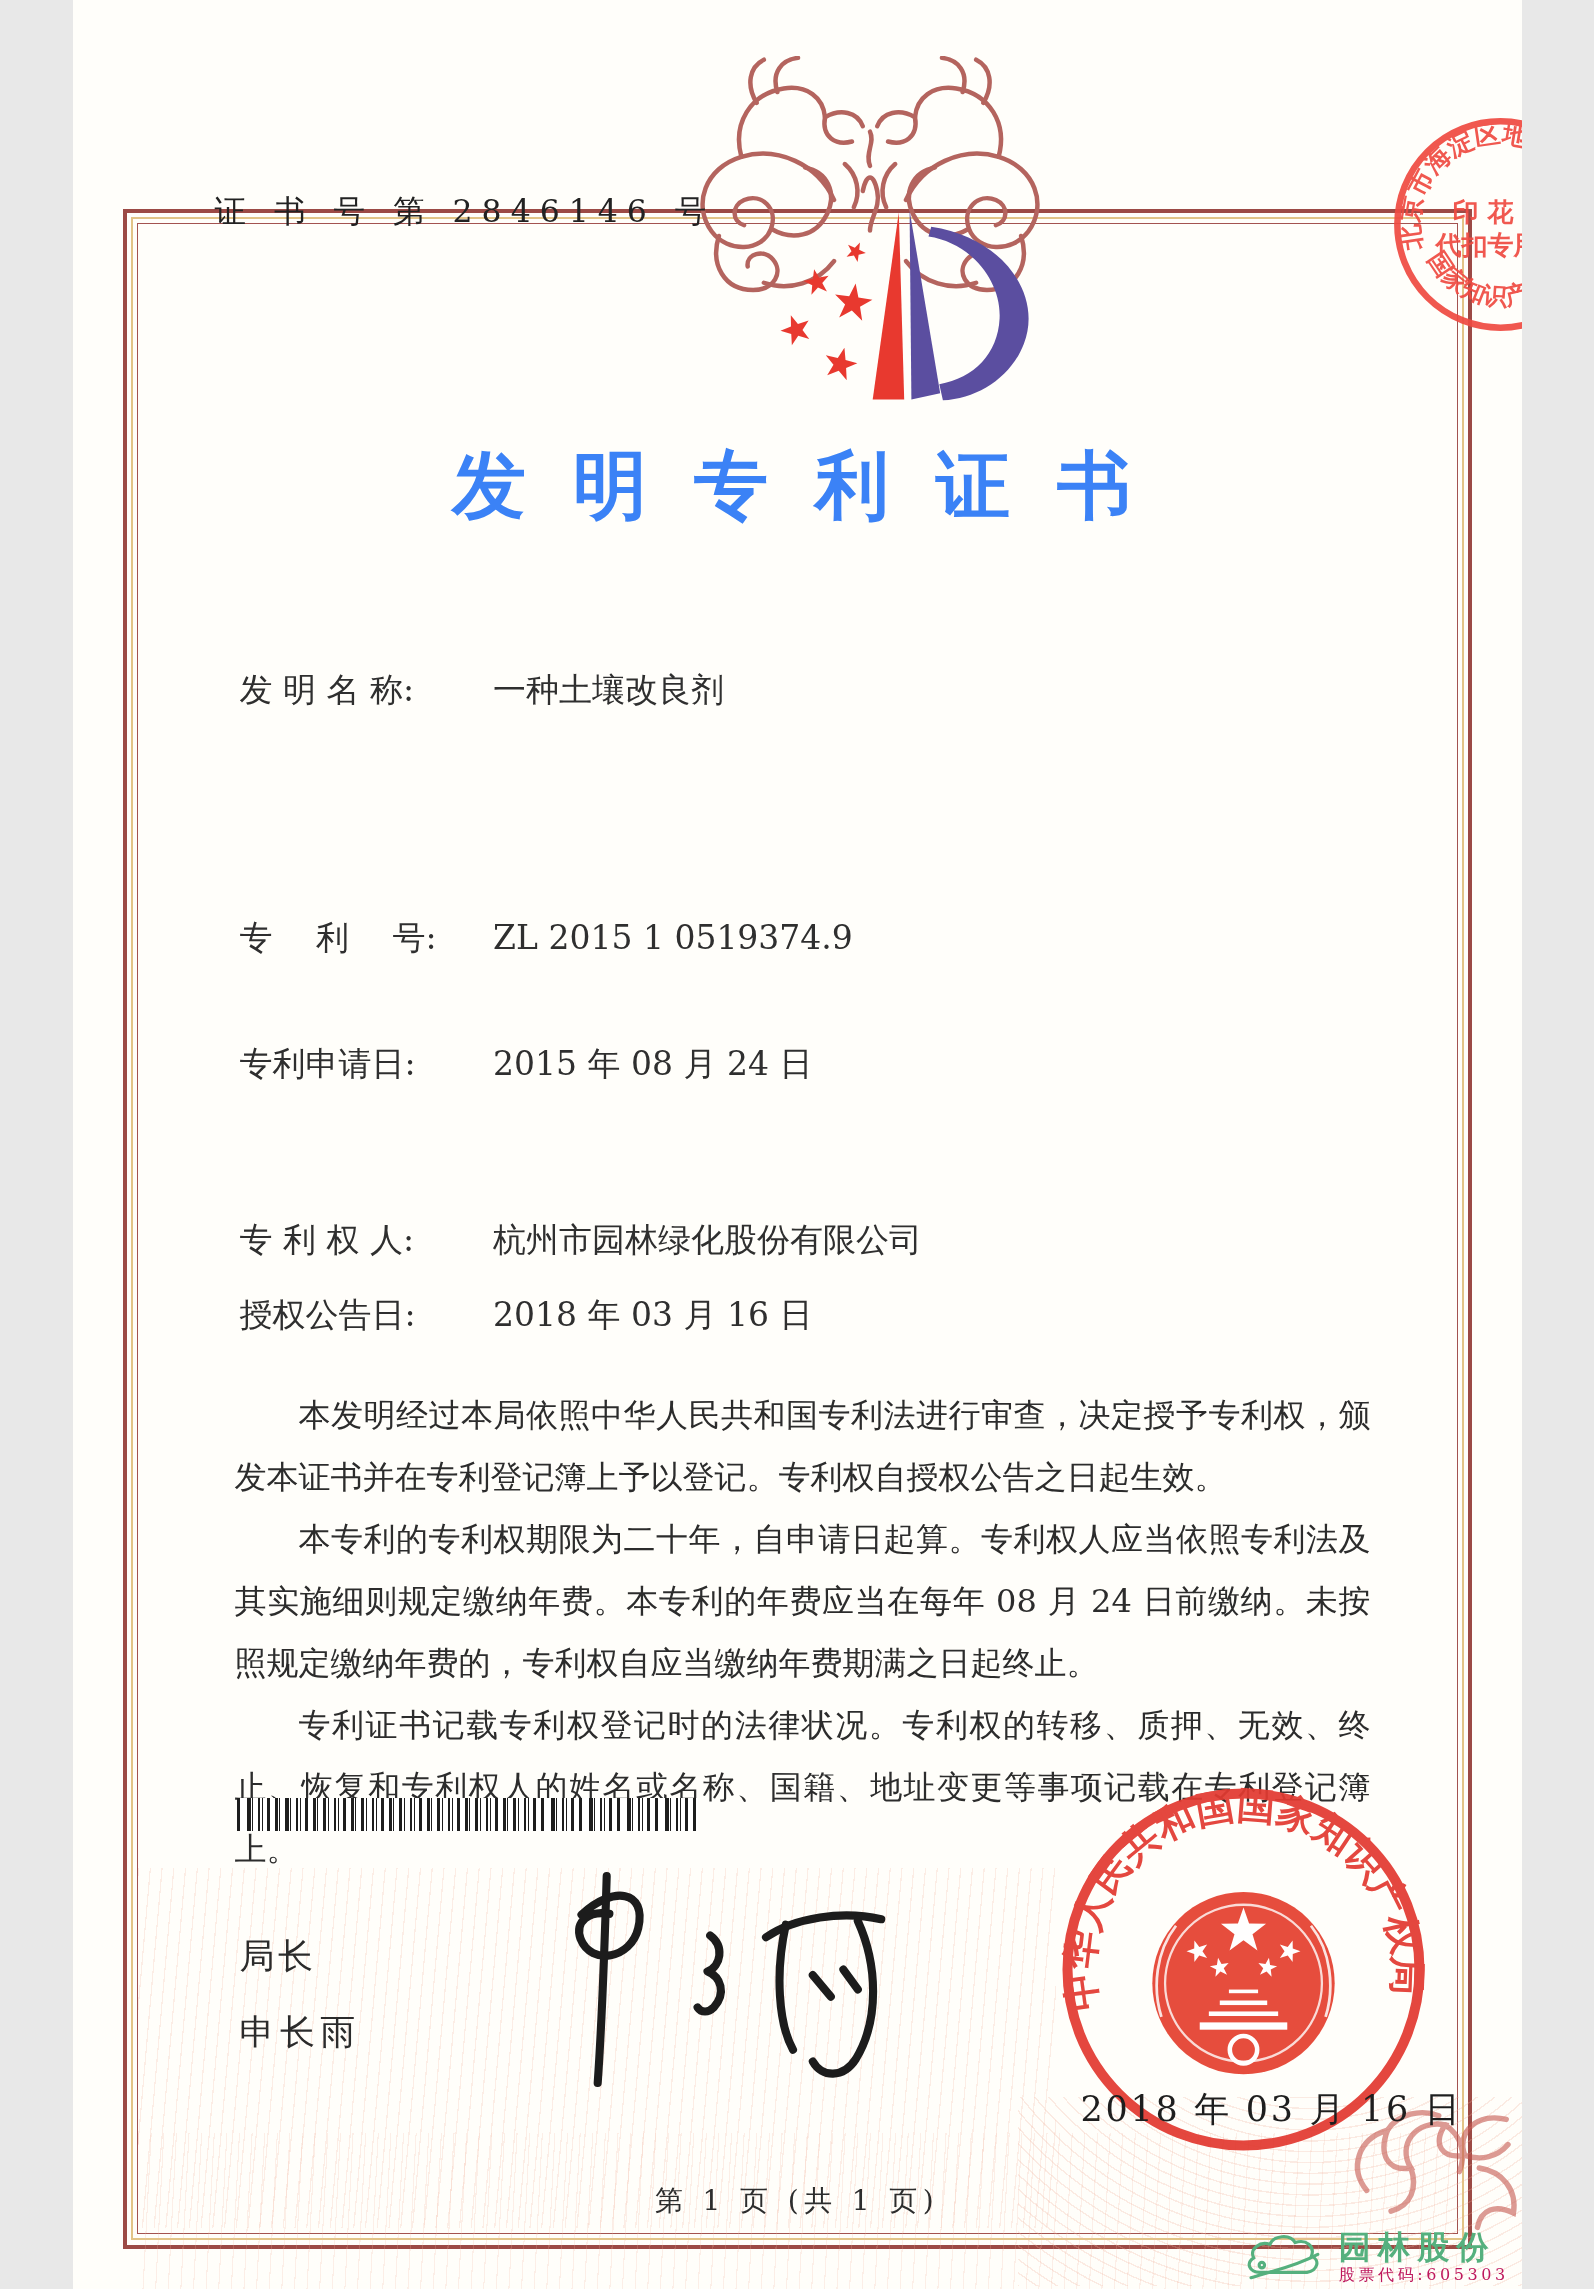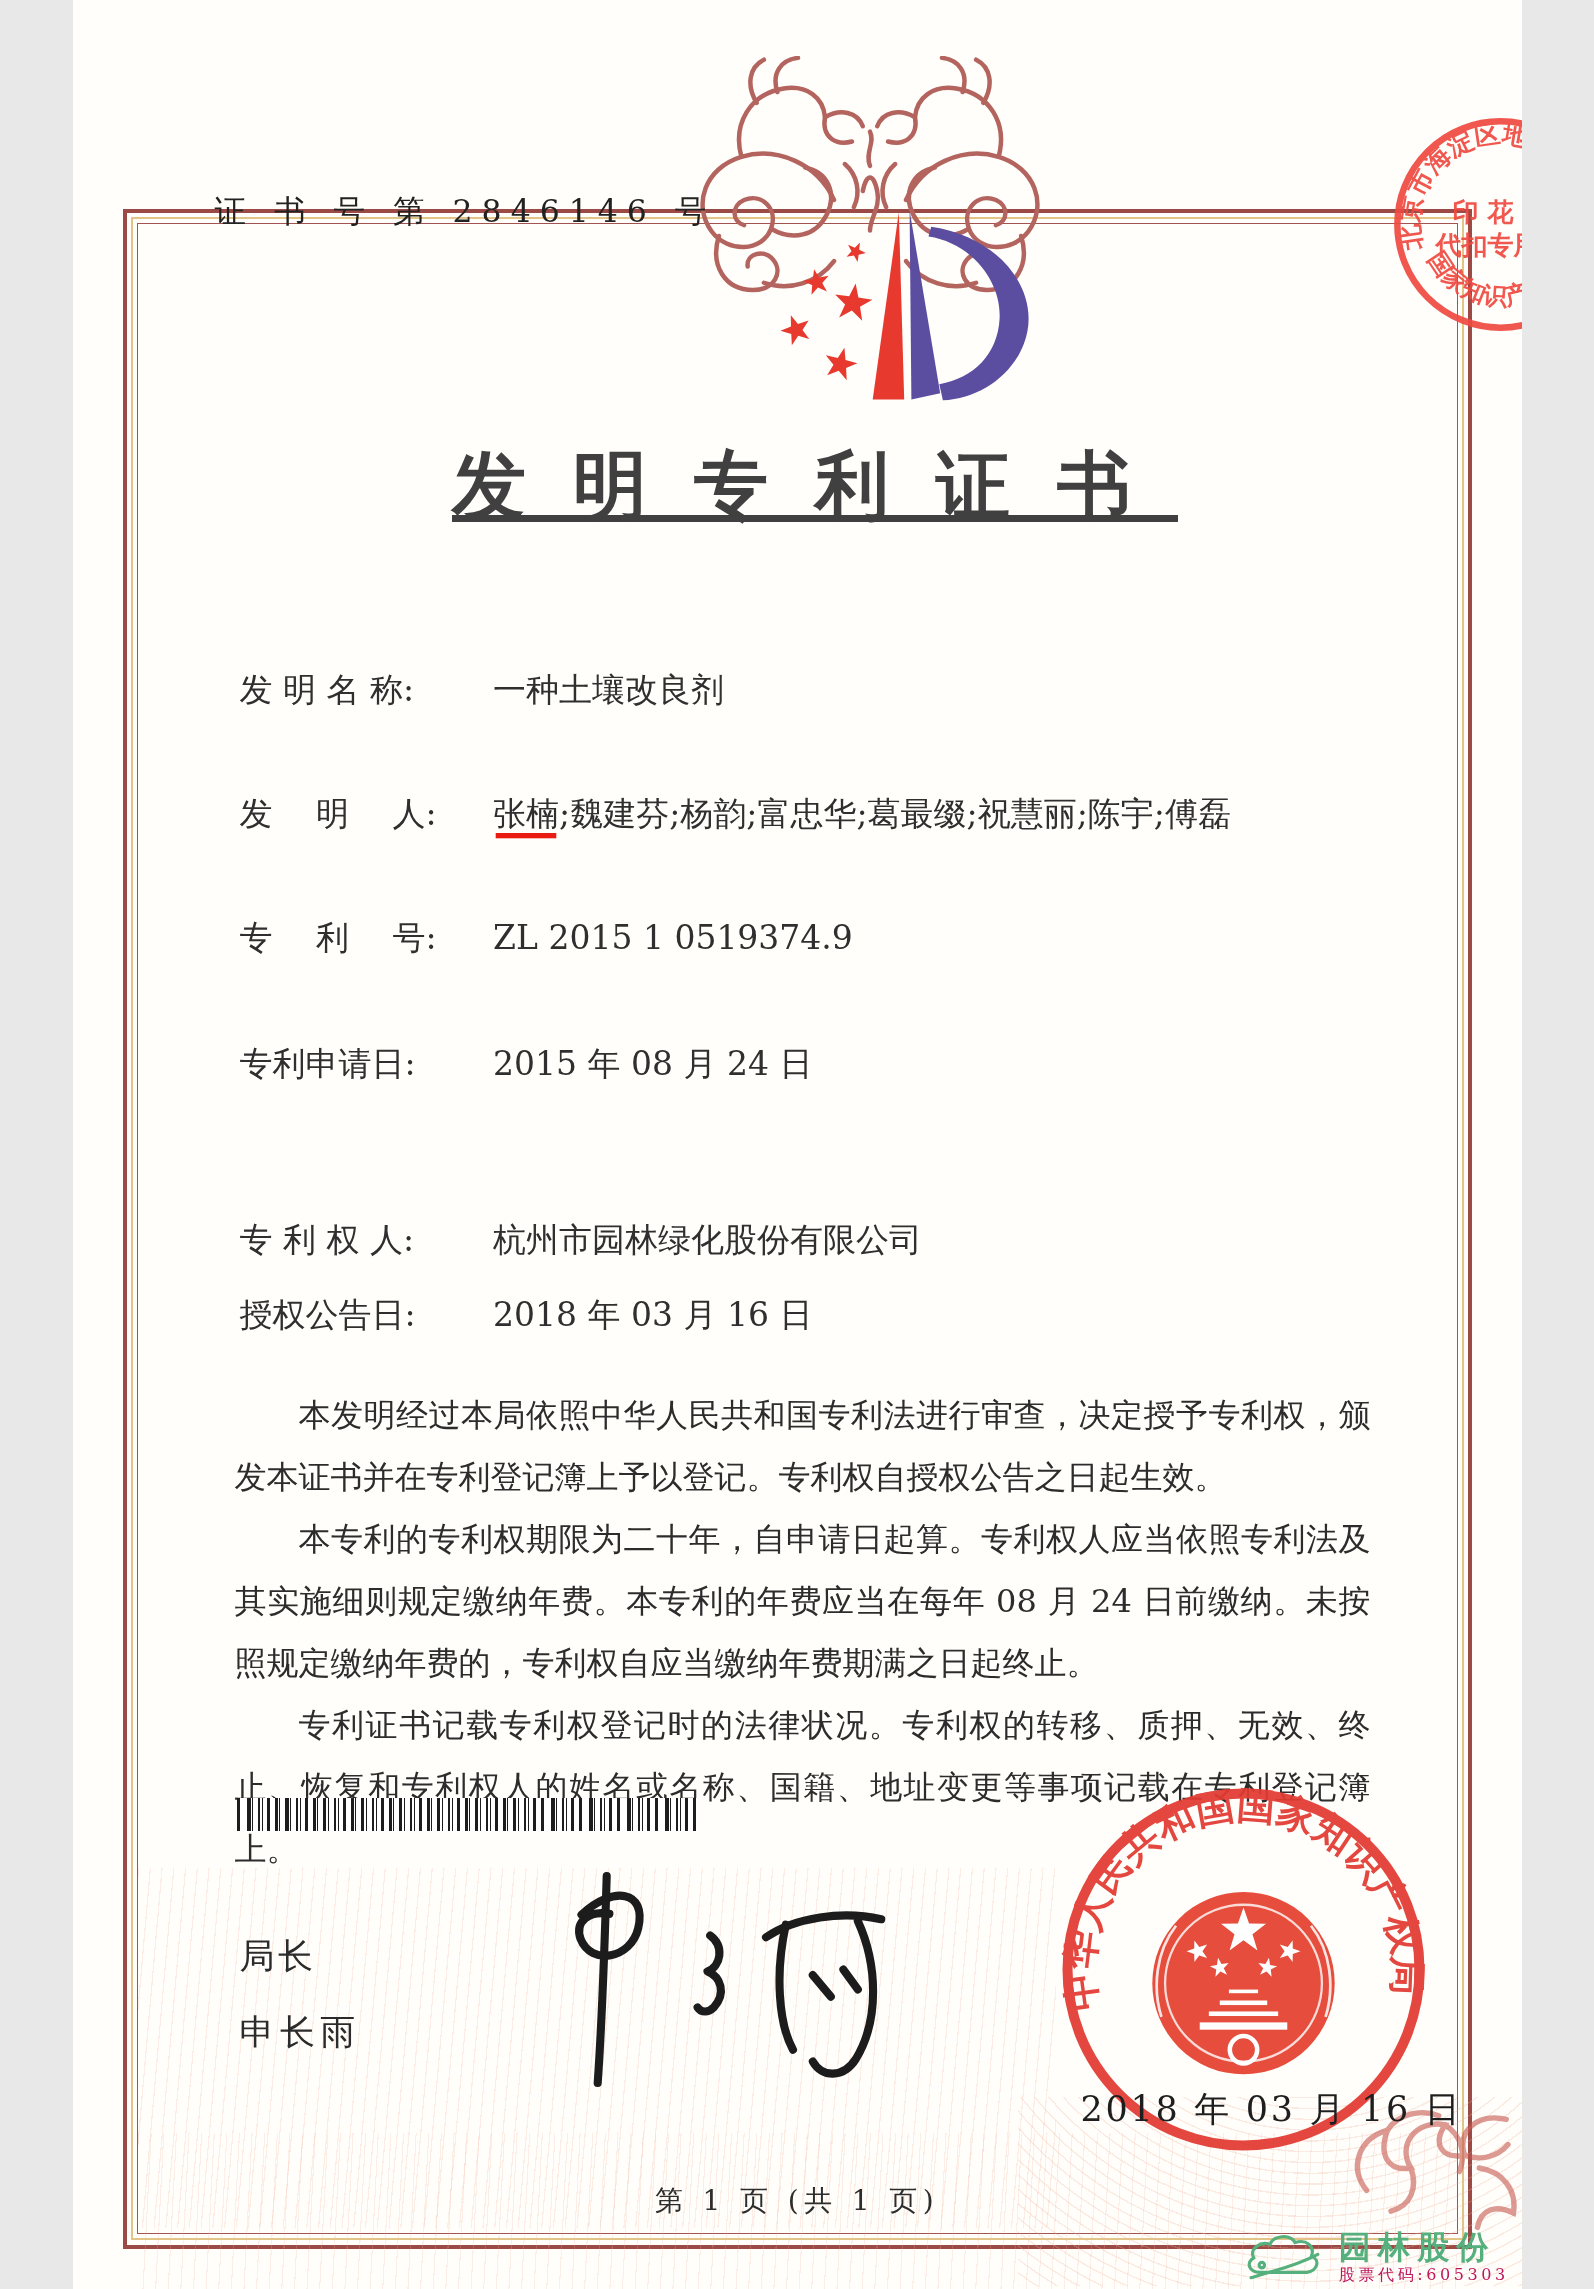--- a/index.html
+++ b/index.html
@@ -17,21 +17,21 @@
     opacity:.8;}
   .waves-bottom{position:absolute;left:65px;right:65px;top:2133px;height:171px;
     background:repeating-linear-gradient(93deg, rgba(242,183,163,.22) 0 1.1px, rgba(255,255,255,0) 1.1px 12.6px);}
   .waves-stamp{position:absolute;left:945px;top:2097px;width:585px;height:189px;
     background:repeating-radial-gradient(circle at 50% -120%, rgba(240,176,155,.25) 0 1.4px, rgba(255,255,255,0) 1.4px 10.8px);}
   
   .cert-no{position:absolute;left:142px;top:191px;font-size:31.5px;letter-spacing:9px;color:#222;}
   .logo{position:absolute;left:689px;top:185px;}
   .tax-stamp{position:absolute;left:1316px;top:113px;opacity:.92;}
   .title{position:absolute;left:0;right:0;top:437px;text-align:center;
-    font-size:74px;font-weight:bold;color:#404040;letter-spacing:47px;padding-left:36px;text-decoration:underline;}
+    font-size:74px;font-weight:bold;color:#3b82f6;letter-spacing:47px;padding-left:36px;}
   
   .row{position:absolute;left:167px;right:135px;font-size:33px;color:#2f2f2f;white-space:nowrap;}
   .row .lbl{display:inline-block;min-width:241px;}
   .row .val{margin-left:12.6px;}
   .u-red{box-shadow:0 8px 0 -2.7px #ea1c12;}
   
   .body-text{position:absolute;left:162px;right:151px;top:1384px;
     font-size:32px;line-height:62px;text-align:justify;color:#2c2c2c;}
   .body-text p{margin:0;text-indent:2em;}
   
@@ -116,23 +116,20 @@
       <textPath href="#taxBottom" startOffset="0">国家知识产权局</textPath>
     </text>
     <text x="120" y="116" font-size="28" fill="#ef4a41" font-weight="bold" text-anchor="middle">印 花 税</text>
     <text x="120" y="152" font-size="28" fill="#ef4a41" font-weight="bold" text-anchor="middle">代扣专用章</text>
   </svg>
 
   <div class="title">发明专利证书</div>
 
   <div class="row" style="top:668px">
     <span class="lbl">发 明 名 称:</span><span class="val">一种土壤改良剂</span>
-  </div>
-  <div class="row" style="top:792px">
-    <span class="lbl">发　 明　 人:</span><span class="val u-red">张楠</span><span>;魏建芬;杨韵;富忠华;葛最缀;祝慧丽;陈宇;傅磊</span>
   </div>
   <div class="row" style="top:916px">
     <span class="lbl">专　 利　 号:</span><span class="val">ZL 2015 1 0519374.9</span>
   </div>
   <div class="row" style="top:1042px">
     <span class="lbl">专利申请日:</span><span class="val">2015 年 08 月 24 日</span>
   </div>
   <div class="row" style="top:1218px">
     <span class="lbl">专 利 权 人:</span><span class="val">杭州市园林绿化股份有限公司</span>
   </div>

